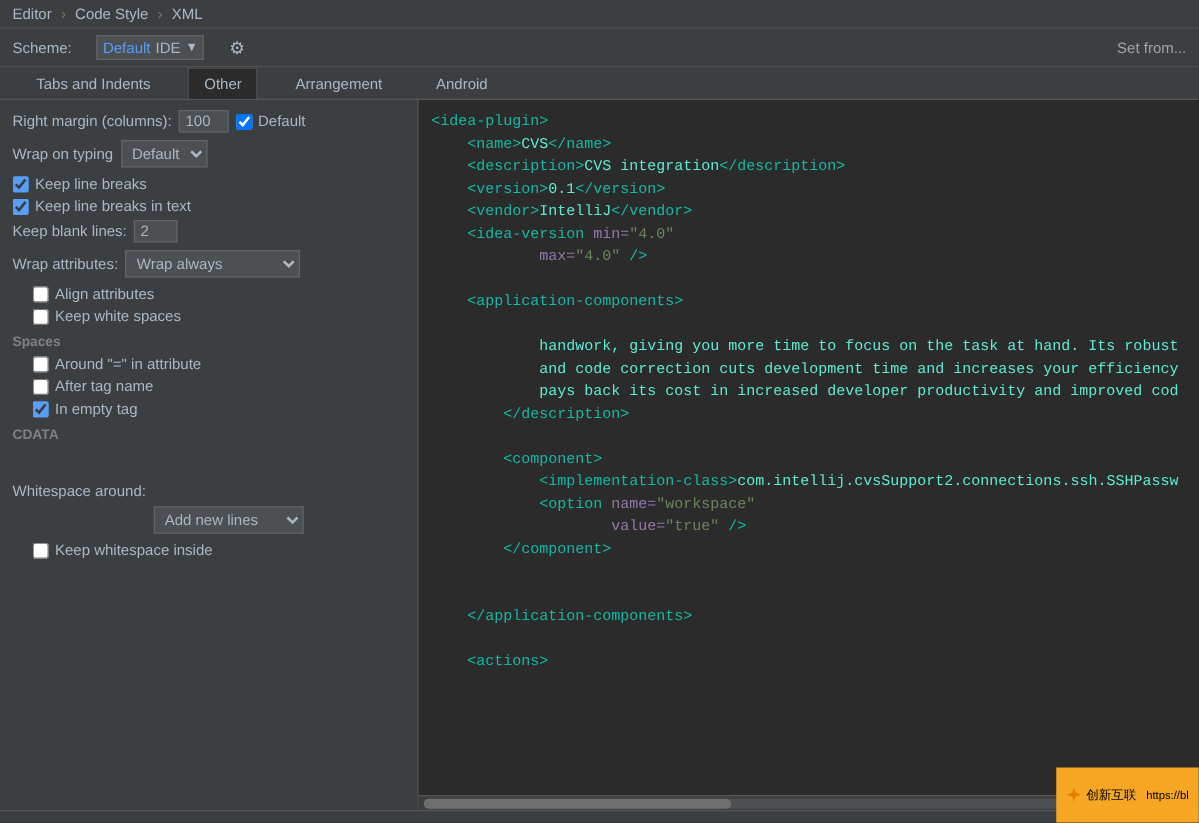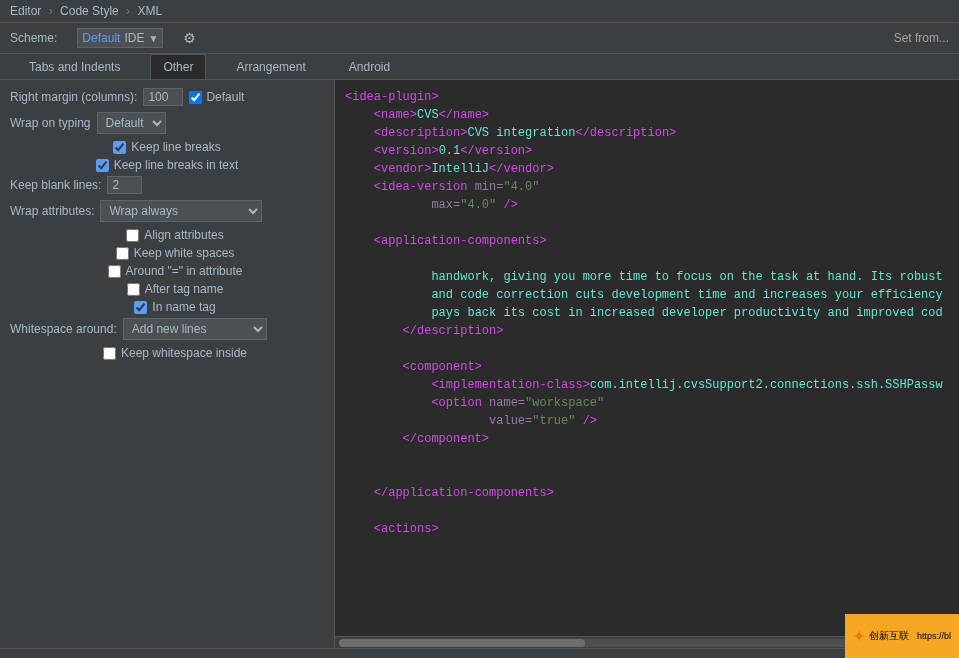--- a/index.html
+++ b/index.html
@@ -132,21 +132,20 @@
       padding: 1px 4px;
       font-size: 12px;
       width: 50px;
     }
     .checkbox-label {
       display: flex;
       align-items: center;
       gap: 5px;
       margin-bottom: 4px;
       cursor: pointer;
-      justify-content: center;
     }
     .checkbox-label input[type="checkbox"] {
       accent-color: #589df6;
     }
 
     .section-title {
       font-size: 11px;
       color: #808080;
       font-weight: bold;
       margin: 8px 0 4px 0;
@@ -186,21 +185,21 @@
       font-size: 12px;
       line-height: 1.5;
     }
 
     .code-line {
       padding: 0 10px 0 10px;
       white-space: pre;
       display: block;
     }
 
-    .xml-tag { color: #d946ef; }
+    .xml-tag { color: #14b8a6; }
     .xml-attr { color: #9876aa; }
     .xml-val { color: #6a8759; }
     .xml-text { color: #5eead4; }
 
     
     .h-scrollbar {
       height: 12px;
       background: #3c3f41;
       border-top: 1px solid #555;
       display: flex;
@@ -302,59 +301,61 @@
       <span>Keep line breaks in text</span>
     </label>
 
     <div class="form-row">
       <span class="form-label">Keep blank lines:</span>
       <input type="text" class="form-input" value="2" style="width: 35px;">
     </div>
 
     <div class="form-row">
       <span class="form-label">Wrap attributes:</span>
-      <select class="form-select" style="width:162px;">
+      <select class="form-select" style="width:140px;">
         <option>Do not wrap</option>
         <option selected="">Wrap always</option>
         <option>Wrap if long</option>
         <option>Chop down if long</option>
       </select>
     </div>
 
     <div class="indent-block">
       <label class="checkbox-label">
         <input type="checkbox" style="">
         <span>Align attributes</span>
       </label>
       <label class="checkbox-label">
         <input type="checkbox" style="">
         <span>Keep white spaces</span>
       </label>
     </div>
 
+    <div class="section-title">Spaces</div>
 
     <div class="indent-block">
       <label class="checkbox-label">
         <input type="checkbox" style="">
         <span>Around "=" in attribute</span>
       </label>
       <label class="checkbox-label">
         <input type="checkbox" style="">
         <span>After tag name</span>
       </label>
       <label class="checkbox-label">
         <input type="checkbox" checked="" style="">
-        <span>In name tag</span>
-      </label>
-    </div>
-
+        <span>In empty tag</span>
+      </label>
+    </div>
+
+    <div class="section-title">CDATA</div>
 
     <div class="form-row">
       <span class="form-label">Whitespace around:</span>
-      <select class="form-select" style="width:144px;">
+      <select class="form-select" style="width:120px;margin-top:47px;">
         <option selected="">Add new lines</option>
         <option>None</option>
       </select>
     </div>
 
     <div class="indent-block">
       <label class="checkbox-label">
         <input type="checkbox" style="">
         <span>Keep whitespace inside</span>
       </label>

